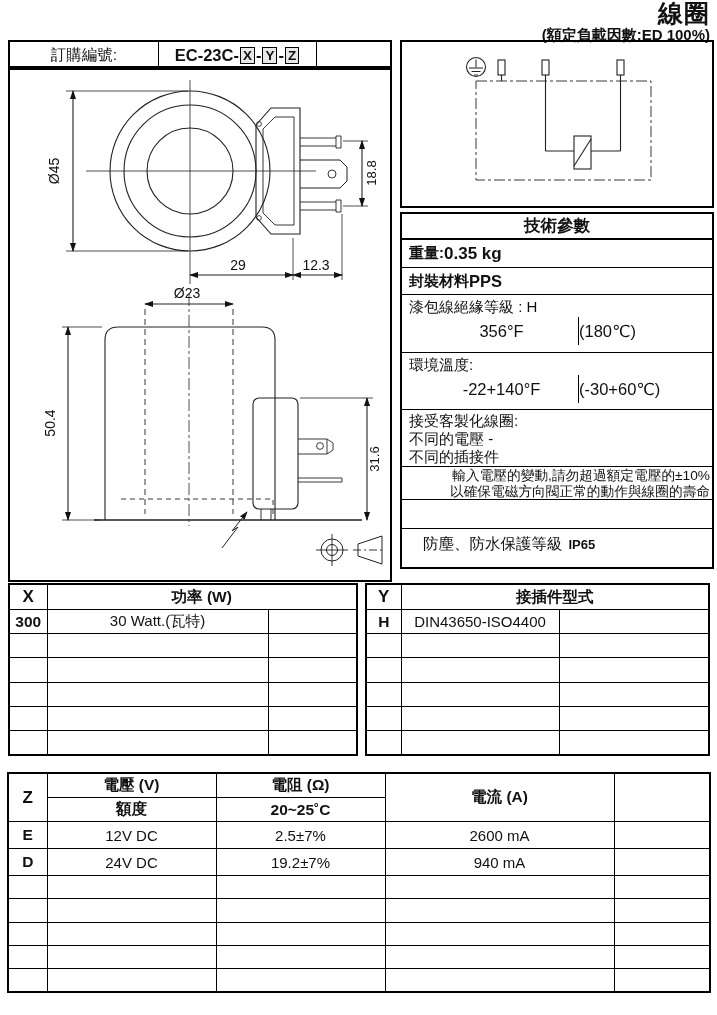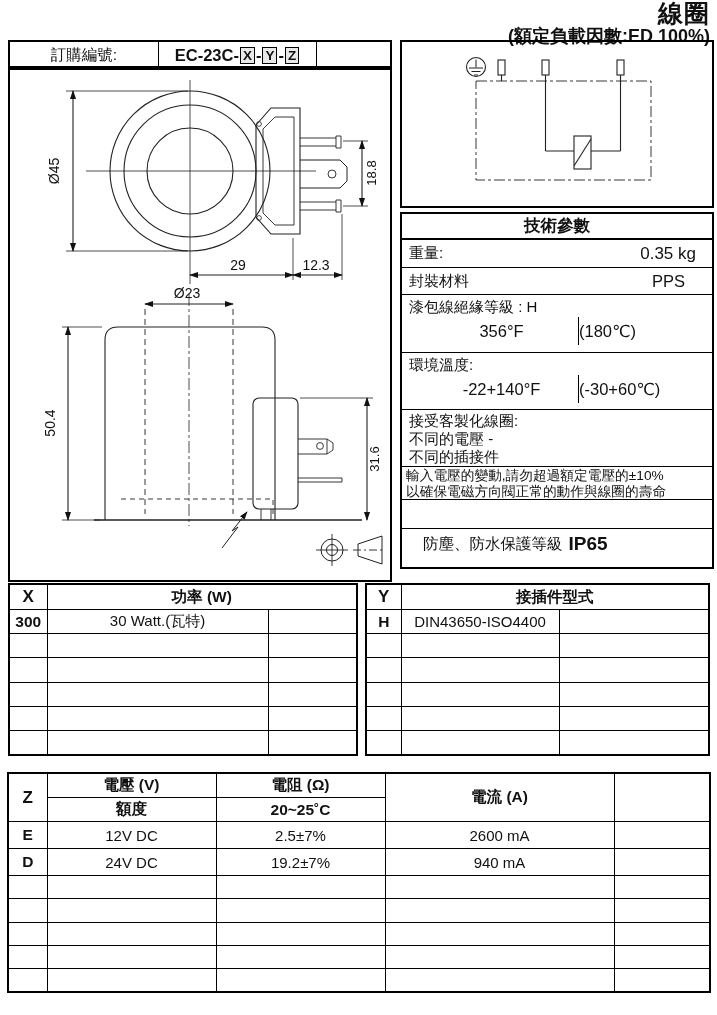--- a/index.html
+++ b/index.html
@@ -3,21 +3,21 @@
 <meta charset="utf-8">
 <style>
   html,body{margin:0;padding:0;background:#fff;}
   .page{position:relative;width:717px;height:1015px;background:#fff;
         font-family:"Liberation Sans","DejaVu Sans",sans-serif;color:#111;overflow:hidden;}
   .abs{position:absolute;}
 
   
   .title-block{top:0;right:7px;text-align:right;line-height:1.05;}
   .doc-title{font-size:25px;font-weight:bold;letter-spacing:1px;}
-  .doc-subtitle{font-size:18px;font-weight:bold;margin-top:1px;}
+  .doc-subtitle{font-size:15px;font-weight:bold;margin-top:1px;}
 
   
   .order-box{left:8px;top:40px;width:380px;height:26px;border:2px solid #000;display:flex;align-items:stretch;}
   .order-box .c1{width:148px;border-right:1.5px solid #000;display:flex;align-items:center;justify-content:center;font-size:15.5px;}
   .order-box .c2{width:157px;border-right:1.5px solid #000;display:flex;align-items:center;justify-content:center;font-size:16.5px;font-weight:bold;}
   .order-box .c3{flex:1;}
   .code-box{display:inline-block;border:1.6px solid #000;background:#e8e8e8;padding:0 2px;margin:0 1px;font-size:13.5px;line-height:15px;}
   .hyph{font-weight:bold;}
 
   
@@ -25,36 +25,36 @@
   .drawing-box{left:8px;top:66px;width:380px;height:512px;}
   .circuit-box{left:400px;top:40px;width:310px;height:164px;}
 
   .draw-note{left:146px;top:531px;font-size:12.5px;line-height:1.22;}
   .unit-label{left:13px;top:545px;font-size:17.5px;}
 
   
   .tech-box{left:400px;top:212px;width:310px;height:353px;border:2px solid #000;font-size:15px;}
   .tech-box .row{border-bottom:1.7px solid #000;box-sizing:border-box;}
   .tech-title{height:24px;display:flex;align-items:center;justify-content:center;font-size:16.5px;font-weight:bold;border-bottom:2px solid #000;}
-  .trow-split{display:flex;justify-content:space-between;align-items:center;}
+  .trow-split{display:flex;justify-content:flex-start;align-items:center;font-weight:bold;}
   .row-weight{height:28px;padding:0 16px 0 7px;}
   .row-weight .val{font-size:17px;}
   .row-material{height:27px;padding:0 27px 0 7px;}
   .row-material .val{font-size:16.5px;}
   .lbl-line{padding:3px 25px 0 7px;}
   .two-cells{display:flex;height:28px;align-items:center;margin-left:23px;}
   .two-cells .cl{width:153px;text-align:center;font-size:16.5px;border-right:1.4px solid #000;height:100%;display:flex;align-items:center;justify-content:center;}
   .two-cells .cr{flex:1;font-size:16.5px;}
   .row-insul{height:58px;}
   .row-amb{height:57px;}
   .row-custom{height:57px;padding:2px 21px 0 7px;line-height:1.2;font-size:15px;}
-  .row-note{height:33px;padding:1px 2px 0 4px;font-size:13.7px;line-height:1.18;border-bottom:2px solid #000;}
+  .row-note{height:33px;padding:1px 2px 0 4px;font-size:13.7px;line-height:1.18;border-bottom:2px solid #000;text-align:right;}
   .row-blank{height:28px;border-bottom:1.7px solid #000;}
   .row-ip{height:30px;display:flex;align-items:center;padding-left:21px;font-size:15.5px;}
-  .row-ip b{margin-left:6px;font-size:19px;}
+  .row-ip b{margin-left:6px;font-size:13px;}
 
   
   table{border-collapse:collapse;table-layout:fixed;position:absolute;background:#fff;}
   table,td,th{border:1.5px solid #000;}
   table{border-width:2px;}
   th,td{padding:0 3px;overflow:hidden;white-space:nowrap;}
   th{font-size:15.5px;font-weight:bold;text-align:center;}
   td{font-size:15px;text-align:center;}
   td.code{font-weight:bold;font-size:15.5px;}
 

